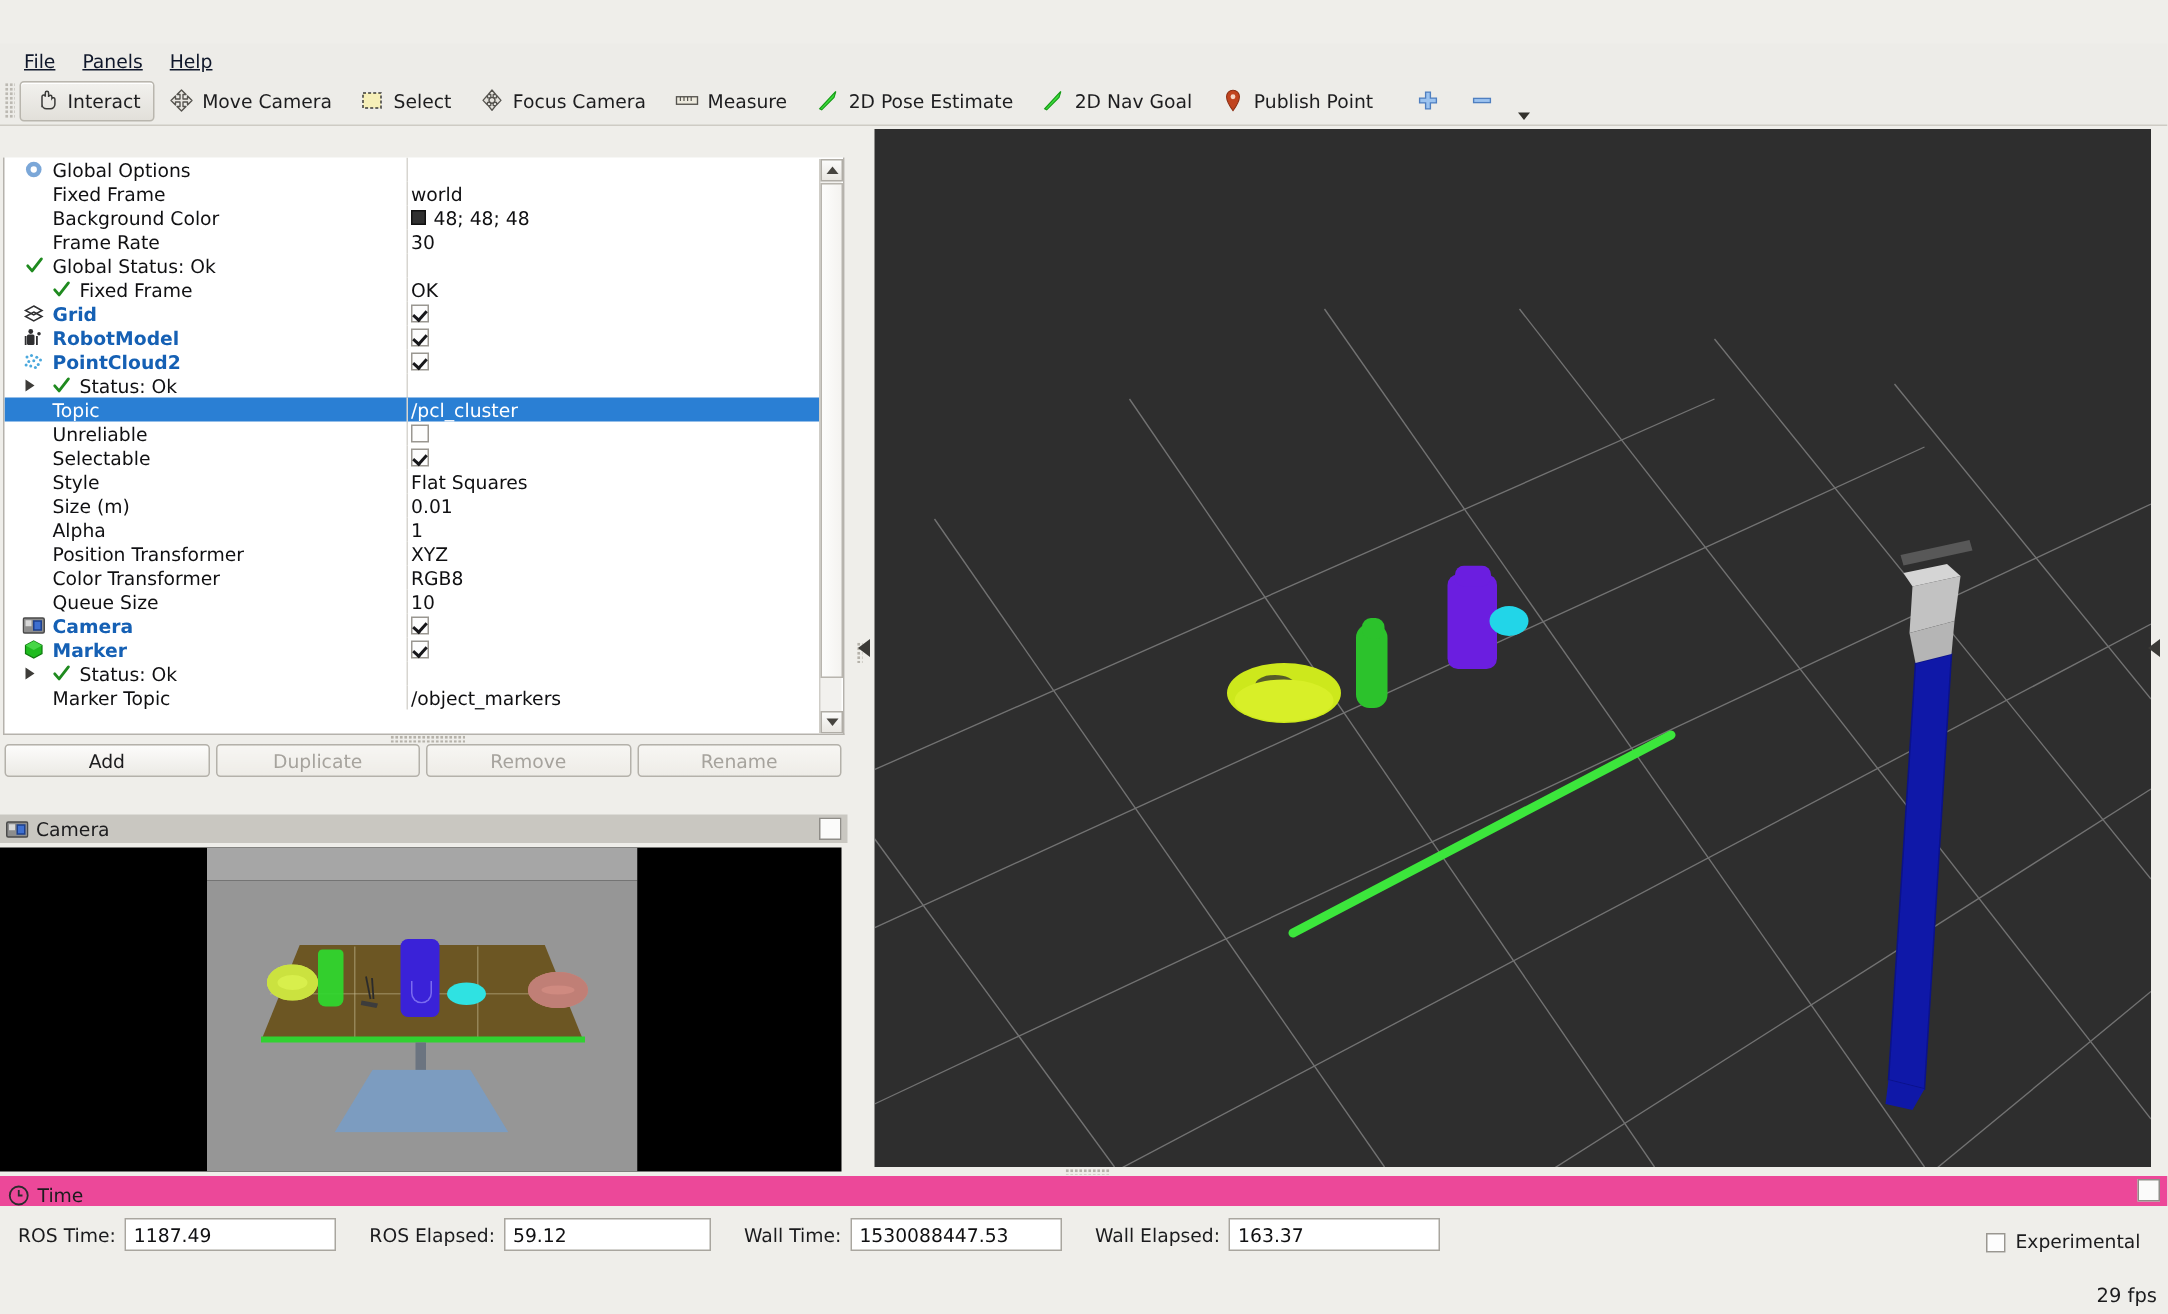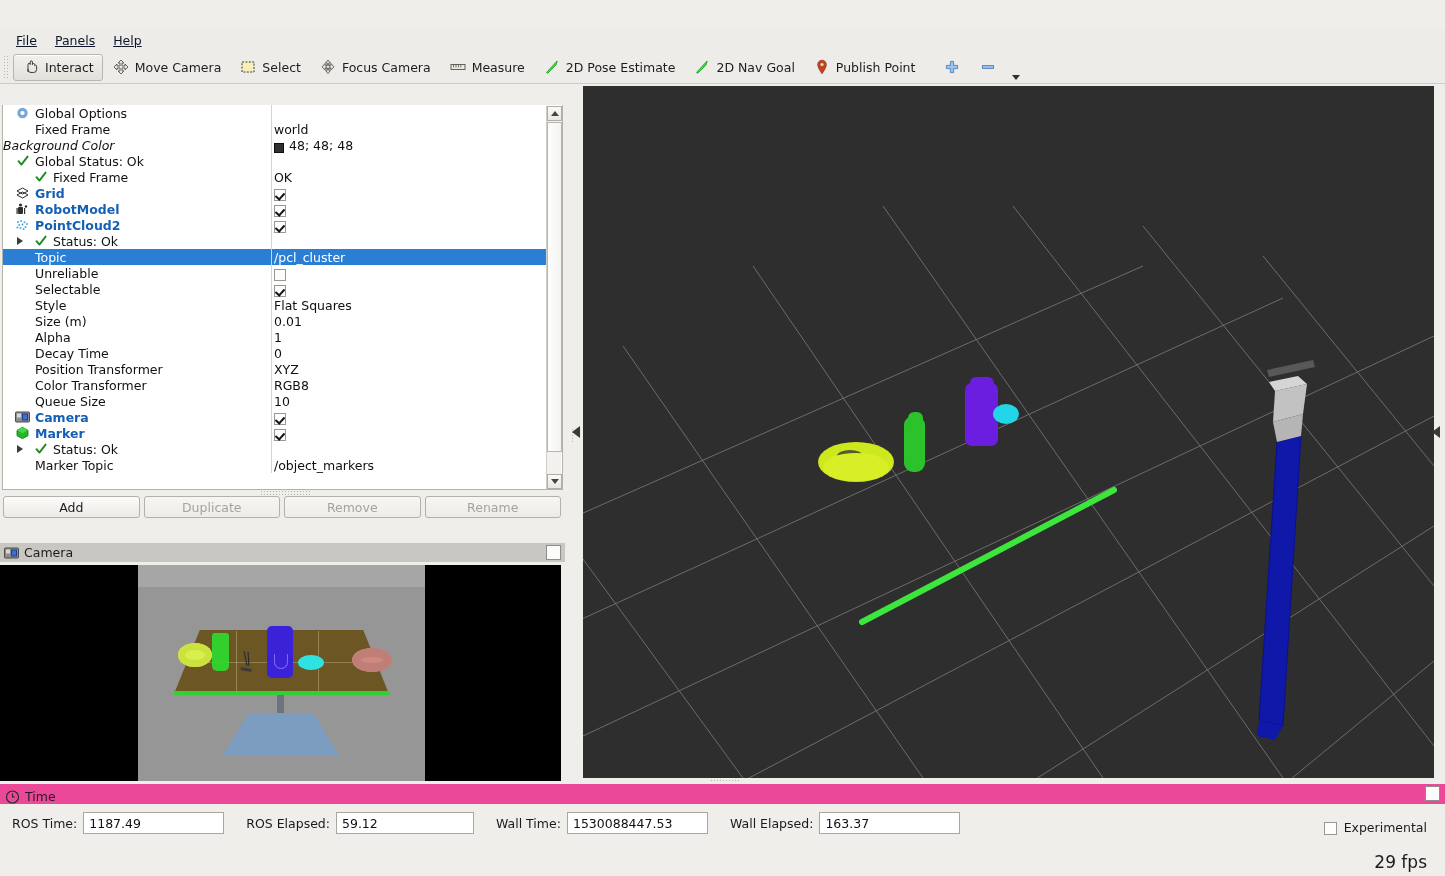--- a/index.html
+++ b/index.html
@@ -98,21 +98,21 @@
     position: absolute; left: 2px; top: 19px; width: 561px; height: 385px;
     background: #ffffff; border: 1px solid #b5b2ac; border-top: none;
     overflow: hidden;
   }
   .tree-rows { position: absolute; left: 0; top: 0; width: 544px; }
   .trow {
     height: 16px; display: flex; align-items: center;
     font-size: 12.5px; color: #101012; position: relative;
   }
   .trow .tcol-name { position: relative; width: 268px; height: 16px; display: flex; align-items: center; }
-  .trow .tcol-val  { position: relative; width: 276px; height: 16px; display: flex; align-items: flex-end; padding-left: 3px; }
+  .trow .tcol-val  { position: relative; width: 276px; height: 16px; display: flex; align-items: center; padding-left: 3px; }
   .trow.sel { background: #2a7fd4; color: #fff; }
   .trow.sel .tcol-val, .trow.sel .tcol-name { color: #fff; }
   .tname { white-space: nowrap; }
   .tname.bluebold { color: #1560b4; font-weight: bold; }
   .tree-expander {
     position: absolute; left: 14px; top: 4px;
     width: 0; height: 0; border-top: 4.5px solid transparent;
     border-bottom: 4.5px solid transparent; border-left: 6px solid #3d3c39;
   }
   .ticon { position: absolute; left: 12px; top: 1px; width: 15px; height: 14px; }
@@ -287,22 +287,22 @@
   .tgap { width: 22px; }
   #experimental {
     position: absolute; right: 18px; top: 36px;
     display: flex; align-items: flex-end; gap: 7px;
     font-size: 12.5px; color: #1b1b1d;
   }
   #experimental .xbox {
     width: 13px; height: 13px; background: #fdfdfd; border: 1px solid #9a9791;
   }
   #fps {
-    position: absolute; right: 18px; bottom: 4px;
-    font-size: 17px; color: #1b1b1d;
+    position: absolute; right: 7px; bottom: 4px;
+    font-size: 13px; color: #1b1b1d;
   }
 </style>
 </head>
 <body>
 
 <div id="app">
 
 
   <div id="menubar">
     <div class="menu-item"><u>File</u></div>
@@ -436,26 +436,35 @@
             <div class="tcol-name">
               <span class="tname" style="padding-left: 32px;">Fixed Frame</span>
             </div>
             <span class="col-sep"></span>
             <div class="tcol-val">
               <span>world</span>
             </div>
           </div>
           <div class="trow">
             <div class="tcol-name">
-              <span class="tname" style=" font-style: italic;">Background Color</span>
+              <span class="tname" style="padding-left: 32px;">Background Color</span>
             </div>
             <span class="col-sep"></span>
             <div class="tcol-val">
               <span class="swatch" style="background: rgb(48, 48, 48);"></span>
               <span>48; 48; 48</span>
+            </div>
+          </div>
+          <div class="trow">
+            <div class="tcol-name">
+              <span class="tname" style="padding-left: 32px;">Frame Rate</span>
+            </div>
+            <span class="col-sep"></span>
+            <div class="tcol-val">
+              <span>30</span>
             </div>
           </div>
           <div class="trow">
             <div class="tcol-name">
               <span class="tcheck-green"><svg width="12" height="12" viewBox="0 0 12 12">
                   <path d="M1.5 6.2 L4.4 9.6 L10.6 1.6" fill="none" stroke="#1f8a1f" stroke-width="1.9" stroke-linecap="round" stroke-linejoin="round"></path>
                 </svg></span>
               <span class="tname" style="padding-left: 32px;">Global Status: Ok</span>
             </div>
             <span class="col-sep"></span>
@@ -589,29 +598,20 @@
               <span>0.01</span>
             </div>
           </div>
           <div class="trow">
             <div class="tcol-name">
               <span class="tname" style="padding-left: 32px;">Alpha</span>
             </div>
             <span class="col-sep"></span>
             <div class="tcol-val">
               <span>1</span>
-            </div>
-          </div>
-          <div class="trow">
-            <div class="tcol-name">
-              <span class="tname" style="padding-left: 32px;">Decay Time</span>
-            </div>
-            <span class="col-sep"></span>
-            <div class="tcol-val">
-              <span>0</span>
             </div>
           </div>
           <div class="trow">
             <div class="tcol-name">
               <span class="tname" style="padding-left: 32px;">Position Transformer</span>
             </div>
             <span class="col-sep"></span>
             <div class="tcol-val">
               <span>XYZ</span>
             </div>

